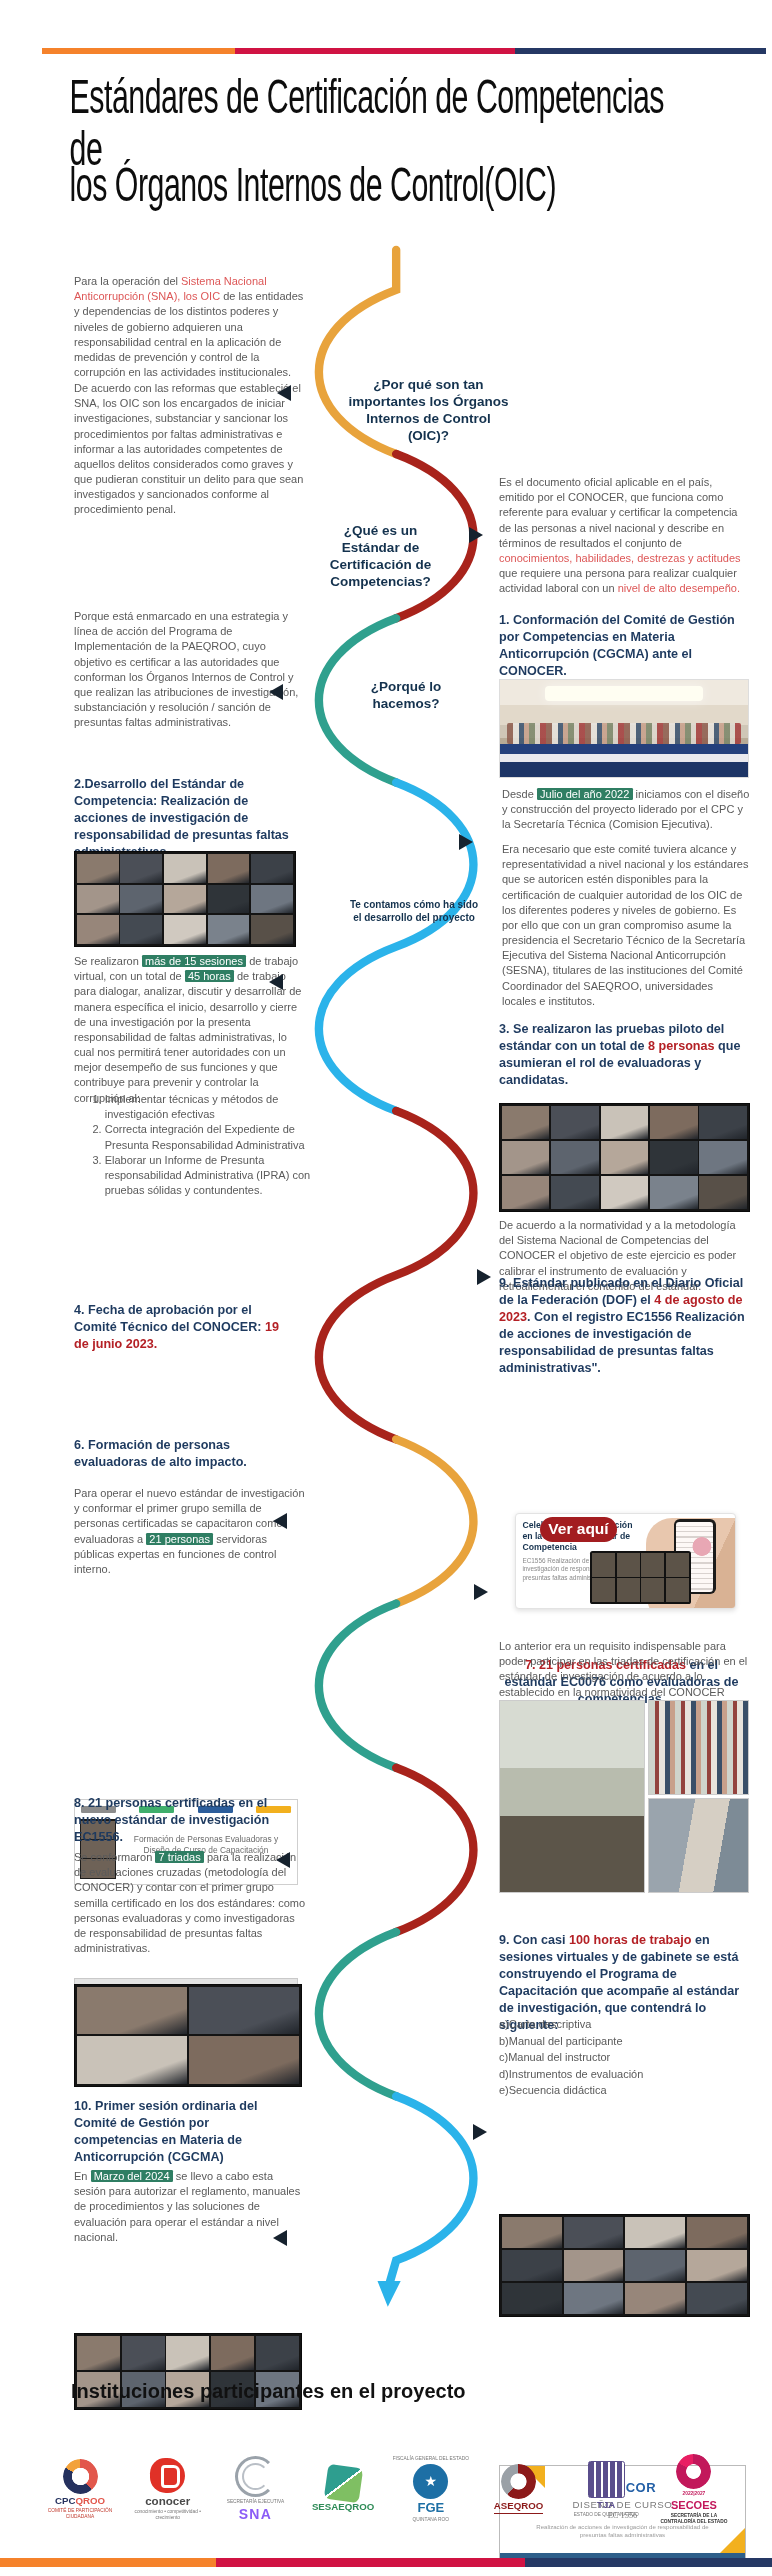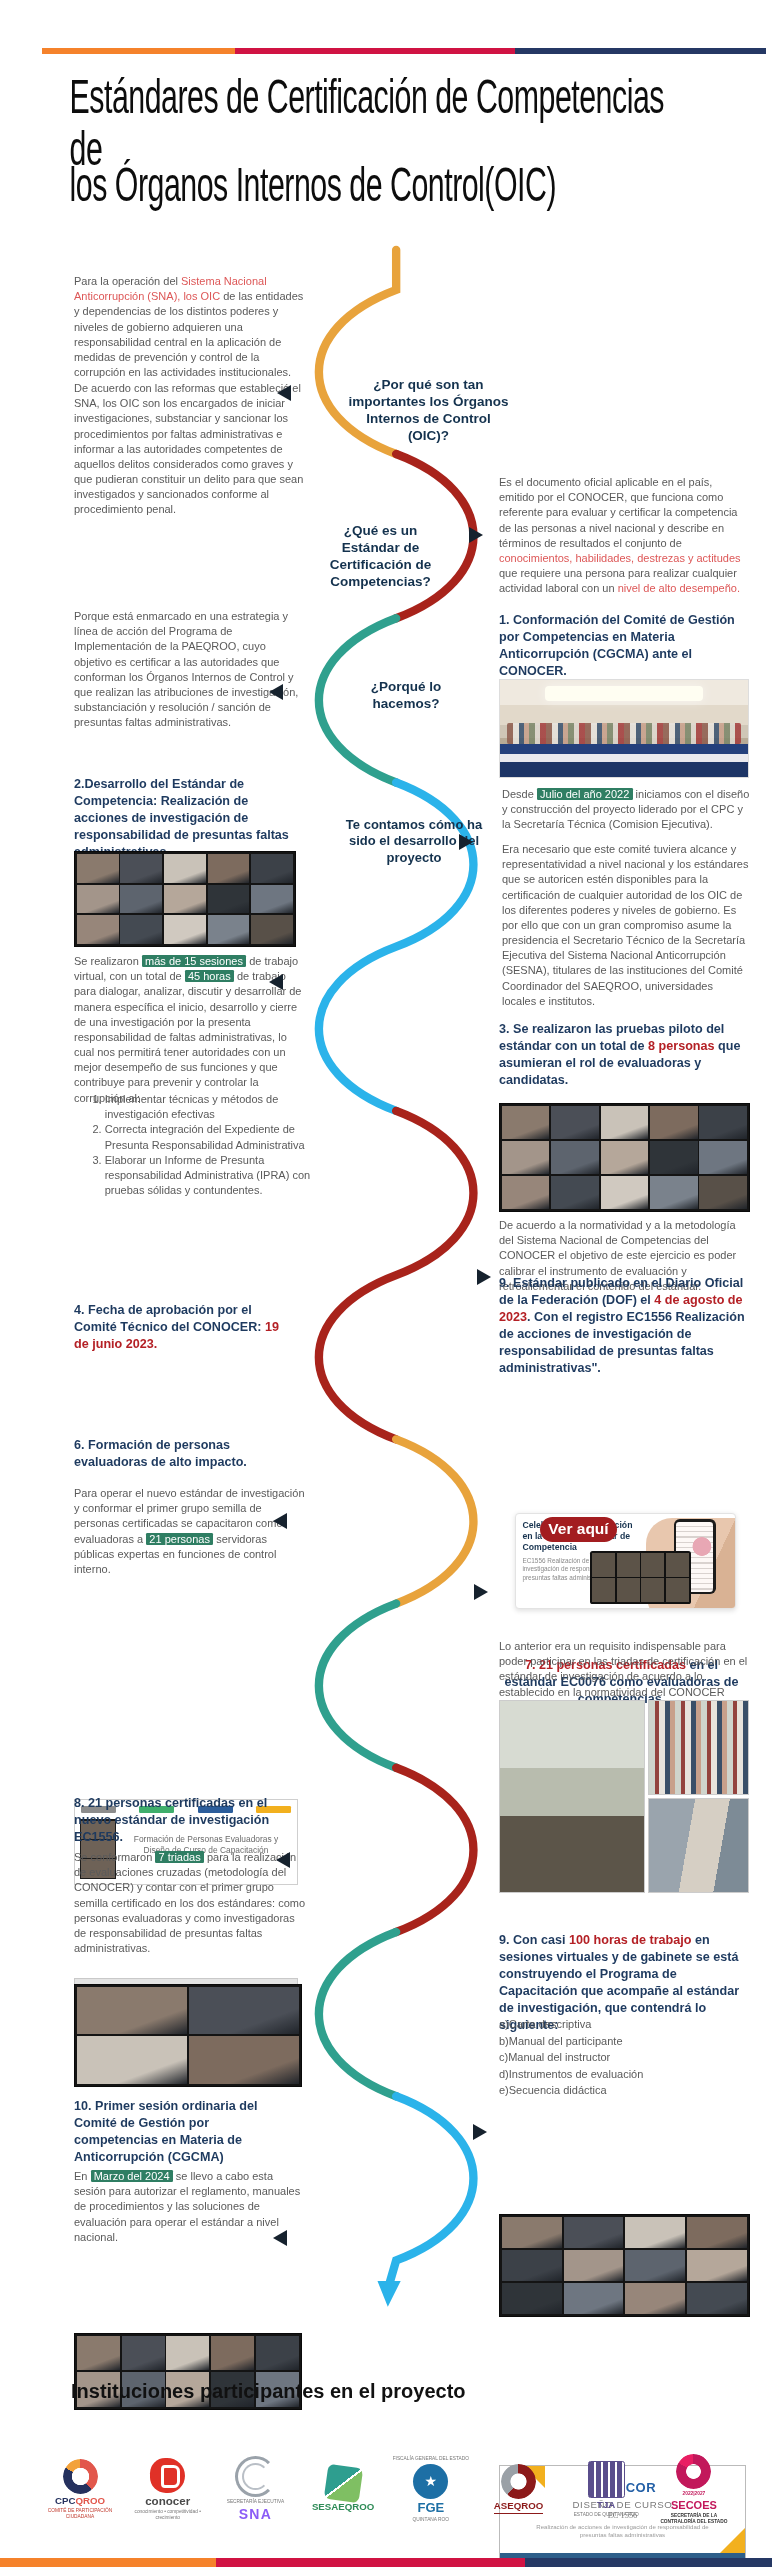--- a/index.html
+++ b/index.html
@@ -118,21 +118,21 @@
   </div>
 
   <div class="abs p" style="left:74px;top:274px;width:232px;">
     <span>Para la operación del </span><span class="red">Sistema Nacional Anticorrupción (SNA), los OIC</span><span> de las entidades y dependencias de los distintos poderes y niveles de gobierno adquieren una responsabilidad central en la aplicación de medidas de prevención y control de la corrupción en las actividades institucionales.</span>
   </div>
   <div class="abs p" style="left:74px;top:381px;width:232px;">De acuerdo con las reformas que estableció el SNA, los OIC son los encargados de iniciar investigaciones, substanciar y sancionar los procedimientos por faltas administrativas e informar a las autoridades competentes de aquellos delitos considerados como graves y que pudieran constituir un delito para que sean investigados y sancionados conforme al procedimiento penal.</div>
 
   <div class="abs q" style="left:316px;top:523px;width:129px;">¿Qué es un Estándar de Certificación de Competencias?</div>
   <div class="abs q" style="left:345px;top:377px;width:167px;">¿Por qué son tan importantes los Órganos Internos de Control (OIC)?</div>
   <div class="abs q" style="left:348px;top:679px;width:116px;">¿Porqué lo hacemos?</div>
-  <div class="abs q" style="left:345px;top:817px;width:138px;font-size:13px;">Te contamos cómo ha sido el desarrollo del proyecto</div>
+  <div class="abs q" style="left:345px;top:899px;width:138px;font-size:10px;">Te contamos cómo ha sido el desarrollo del proyecto</div>
 
   <div class="abs p" style="left:499px;top:451px;width:251px;margin-top:24px;">
     <span>Es el documento oficial aplicable en el país, emitido por el CONOCER, que funciona como referente para evaluar y certificar la competencia de las personas a nivel nacional y describe en términos de resultados el conjunto de </span><span class="red">conocimientos, habilidades, destrezas y actitudes</span><span> que requiere una persona para realizar cualquier actividad laboral con un </span><span class="red">nivel de alto desempeño.</span>
   </div>
 
   <div class="abs p" style="left:74px;top:609px;width:229px;">Porque está enmarcado en una estrategia y línea de acción  del Programa de Implementación de la PAEQROO, cuyo objetivo es certificar a las autoridades que conforman los Órganos Internos de Control y que realizan las atribuciones  de investigación, substanciación y resolución / sanción de presuntas faltas administrativas.</div>
 
   <div class="abs h" style="left:499px;top:612px;width:238px;">1. Conformación del Comité de Gestión por Competencias en Materia Anticorrupción (CGCMA) ante el CONOCER.</div>
   <div class="abs photo-conf" style="left:499px;top:679px;width:248px;height:97px;">
     <div class="light"></div>

